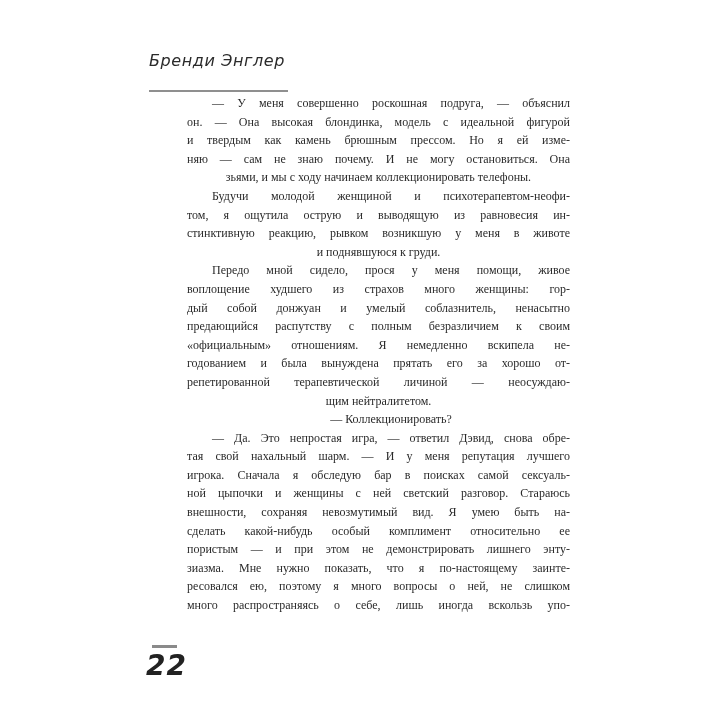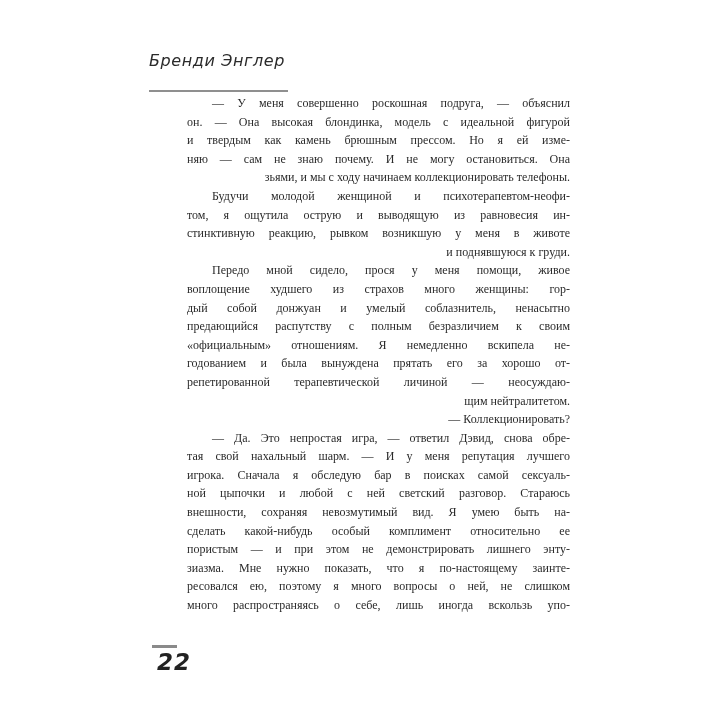--- a/index.html
+++ b/index.html
@@ -24,37 +24,37 @@
   }
   .body-text {
     position: absolute;
     left: 187px; top: 94px;
     width: 383px;
     font-family: "Liberation Serif", serif;
     font-size: 12px;
     line-height: 18.6px;
     color: #2a2a2a;
   }
-  .line { text-align: right; }
+  .line { text-align: center; }
   .line.jl { text-align: justify; text-align-last: justify; }
   .line.first { text-indent: 25px; }
   .it { }
   .footer-rule {
     position: absolute;
     left: 152px; top: 645px;
     width: 25px; height: 3px;
     background: #8a8a8a;
   }
   .page-number {
     position: absolute;
-    left: 157px; top: 649px;
+    left: 146px; top: 649px;
     font-family: "DejaVu Sans", sans-serif;
     font-style: italic;
     font-weight: bold;
-    font-size: 23px;
+    font-size: 28px;
     letter-spacing: 1px;
     color: #222222;
   }
 </style>
 </head>
 <body>
 
 <div class="running-header">Бренди Энглер</div>
 
 <div class="body-text">
@@ -81,21 +81,21 @@
       <div class="line jl"><span>репетированной терапевтической личиной — неосуждаю-</span></div>
       <div class="line"><span>щим нейтралитетом.</span></div>
     </div>
     <div>
       <div class="line first"><span>— Коллекционировать?</span></div>
     </div>
     <div>
       <div class="line jl first"><span>— Да. Это непростая игра, — ответил Дэвид, снова обре-</span></div>
       <div class="line jl"><span>тая свой нахальный шарм. — И у меня репутация лучшего</span></div>
       <div class="line jl"><span>игрока. Сначала я обследую бар в поисках самой сексуаль-</span></div>
-      <div class="line jl"><span>ной цыпочки и любой с ней светский разговор. Стараюсь</span></div>
+      <div class="line jl"><span>ной цыпочки и женщины с ней светский разговор. Стараюсь</span></div>
       <div class="line jl"><span>внешности, сохраняя невозмутимый вид. Я умею быть на-</span></div>
       <div class="line jl"><span>сделать какой-нибудь особый комплимент относительно ее</span></div>
       <div class="line jl"><span>пористым — и при этом не демонстрировать лишнего энту-</span></div>
       <div class="line jl"><span>зиазма. Мне нужно показать, что я по-настоящему заинте-</span></div>
       <div class="line jl"><span>ресовался ею, поэтому я много вопросы о ней, не слишком</span></div>
       <div class="line jl"><span>много распространяясь о себе, лишь иногда вскользь упо-</span></div>
     </div>
   </div>
 
 <div class="footer-rule"></div>

